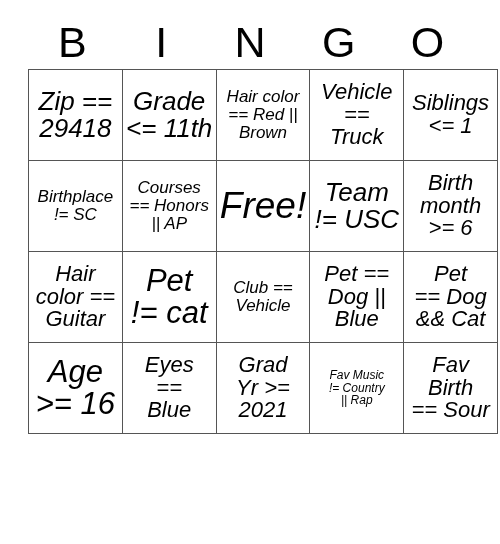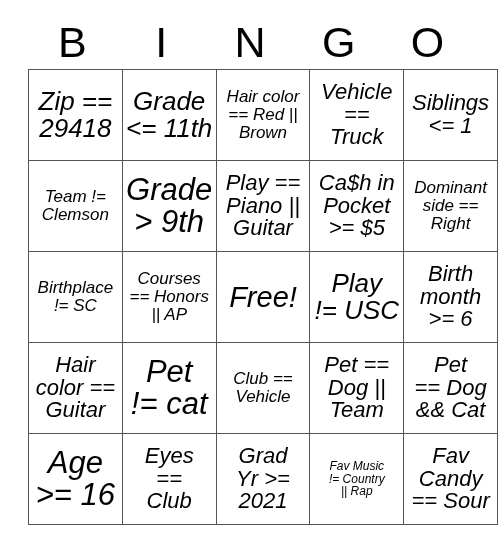--- a/index.html
+++ b/index.html
@@ -54,21 +54,21 @@
     line-height: 1.04;
     overflow: hidden;
     word-wrap: break-word;
   }
   
   .fs-xl { font-size: 31px; }
   .fs-lg { font-size: 26px; }
   .fs-md { font-size: 22px; }
   .fs-sm { font-size: 17px; }
   .fs-xs { font-size: 12px; }
-  .fs-free { font-size: 29px; }
+  .fs-free { font-size: 37px; }
   .cell-text {
     display: block;
     white-space: pre-line;
     font-style: italic;
   }
 </style>
 </head>
 <body>
 
 <div id="card">
@@ -102,58 +102,33 @@
 ==
 Truck</span>
           </td>
         <td class="fs-md">
             <span class="cell-text">Siblings
 &lt;= 1</span>
           </td>
       </tr>
       <tr>
         <td class="fs-sm">
-            <span class="cell-text">Team !=
-Clemson</span>
-          </td>
-        <td class="fs-xl">
-            <span class="cell-text">Grade
-&gt; 9th</span>
-          </td>
-        <td class="fs-md">
-            <span class="cell-text">Play ==
-Piano ||
-Guitar</span>
-          </td>
-        <td class="fs-md">
-            <span class="cell-text">Ca$h in
-Pocket
-&gt;= $5</span>
-          </td>
-        <td class="fs-sm">
-            <span class="cell-text">Dominant
-side ==
-Right</span>
-          </td>
-      </tr>
-      <tr>
-        <td class="fs-sm">
             <span class="cell-text">Birthplace
 != SC</span>
           </td>
         <td class="fs-sm">
             <span class="cell-text">Courses
 == Honors
 || AP</span>
           </td>
         <td class="fs-free">
             <span class="cell-text">Free!</span>
           </td>
         <td class="fs-lg">
-            <span class="cell-text">Play
+            <span class="cell-text">Team
 != USC</span>
           </td>
         <td class="fs-md">
             <span class="cell-text">Birth
 month
 &gt;= 6</span>
           </td>
       </tr>
       <tr>
         <td class="fs-md">
@@ -165,50 +140,50 @@
             <span class="cell-text">Pet
 != cat</span>
           </td>
         <td class="fs-sm">
             <span class="cell-text">Club ==
 Vehicle</span>
           </td>
         <td class="fs-md">
             <span class="cell-text">Pet ==
 Dog ||
-Team</span>
+Blue</span>
           </td>
         <td class="fs-md">
             <span class="cell-text">Pet
 == Dog
 &amp;&amp; Cat</span>
           </td>
       </tr>
       <tr>
         <td class="fs-xl">
             <span class="cell-text">Age
 &gt;= 16</span>
           </td>
         <td class="fs-md">
             <span class="cell-text">Eyes
 ==
-Club</span>
+Blue</span>
           </td>
         <td class="fs-md">
             <span class="cell-text">Grad
 Yr &gt;=
 2021</span>
           </td>
         <td class="fs-xs">
             <span class="cell-text">Fav Music
 != Country
 || Rap</span>
           </td>
         <td class="fs-md">
             <span class="cell-text">Fav
-Candy
+Birth
 == Sour</span>
           </td>
       </tr>
     </tbody>
   </table>
 
 </div>
 
 </body></html>

